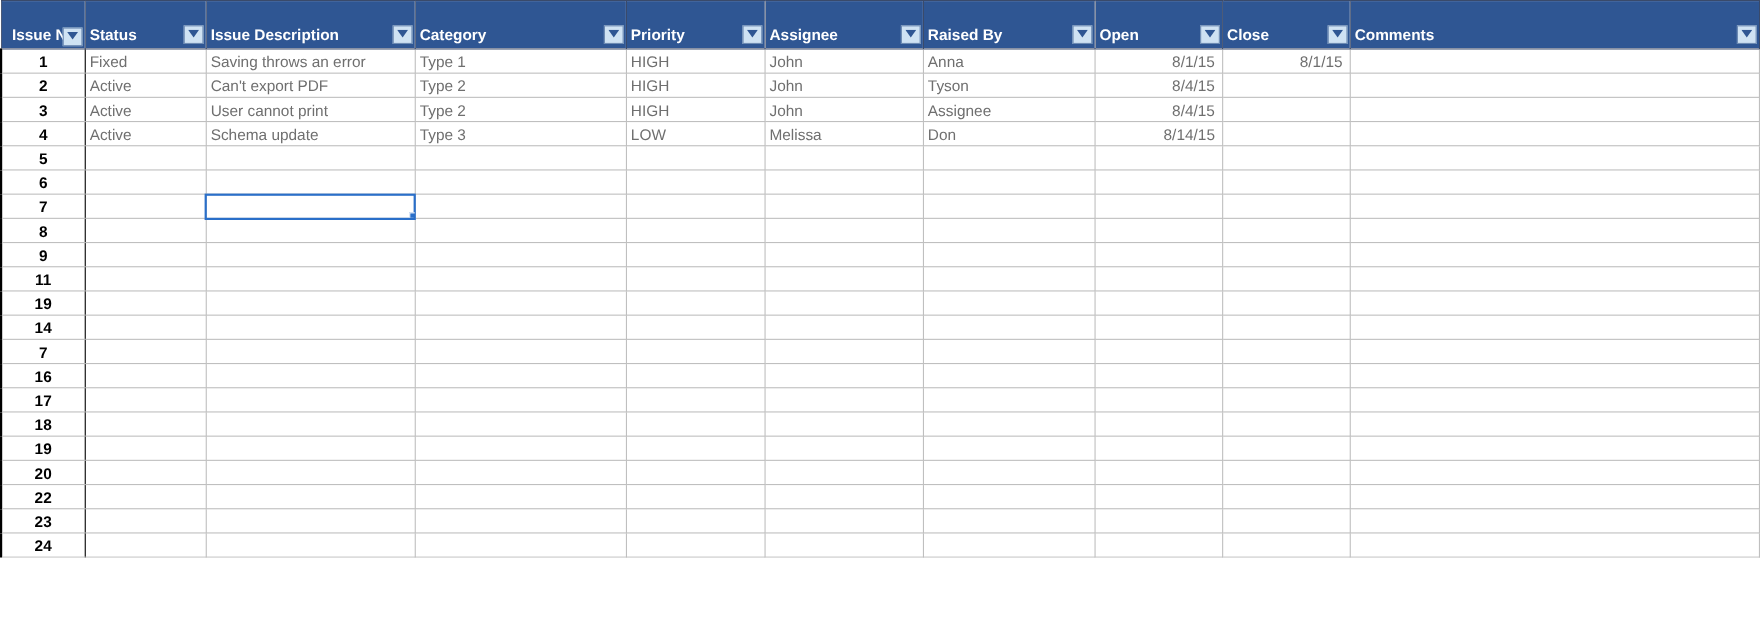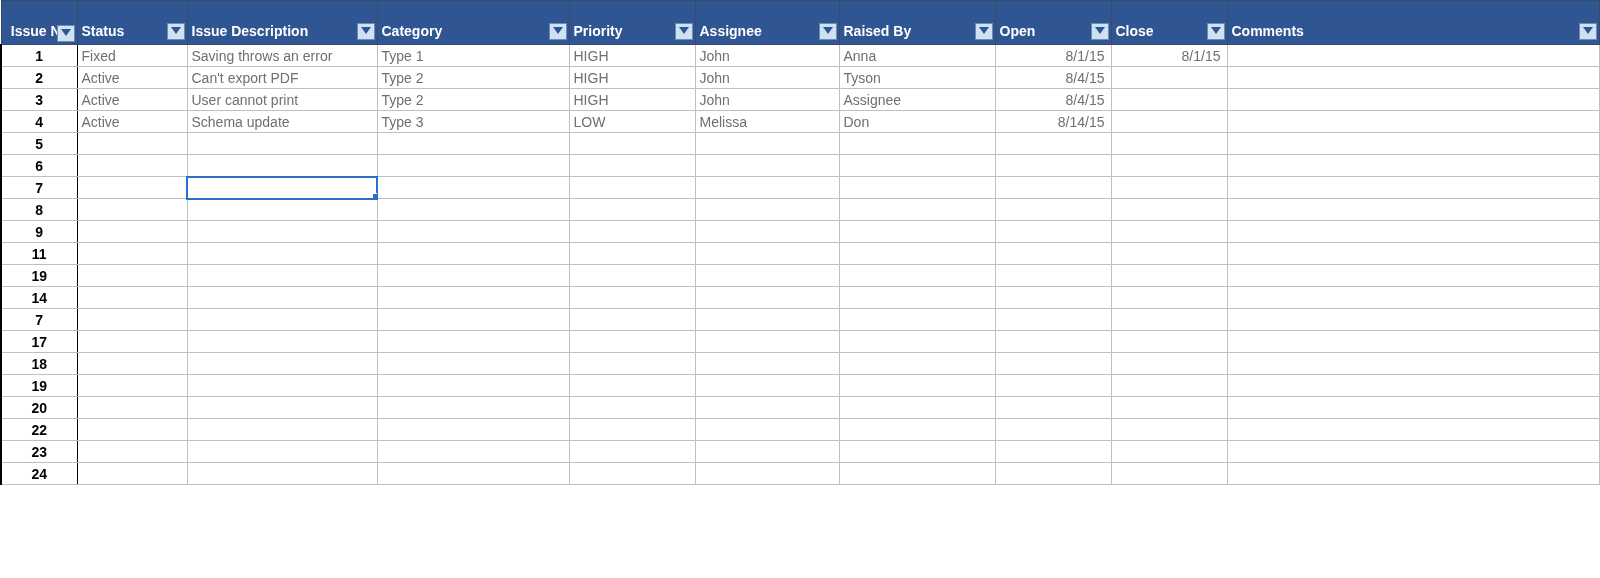--- a/index.html
+++ b/index.html
@@ -375,20 +375,32 @@
         <td></td>
         <td></td>
         <td></td>
         <td></td>
         <td></td>
         <td class="right"></td>
         <td class="right"></td>
         <td></td>
       </tr>
       <tr>
+        <td class="rownum">16</td>
+        <td></td>
+        <td></td>
+        <td></td>
+        <td></td>
+        <td></td>
+        <td></td>
+        <td class="right"></td>
+        <td class="right"></td>
+        <td></td>
+      </tr>
+      <tr>
         <td class="rownum">17</td>
         <td></td>
         <td></td>
         <td></td>
         <td></td>
         <td></td>
         <td></td>
         <td class="right"></td>
         <td class="right"></td>
         <td></td>

